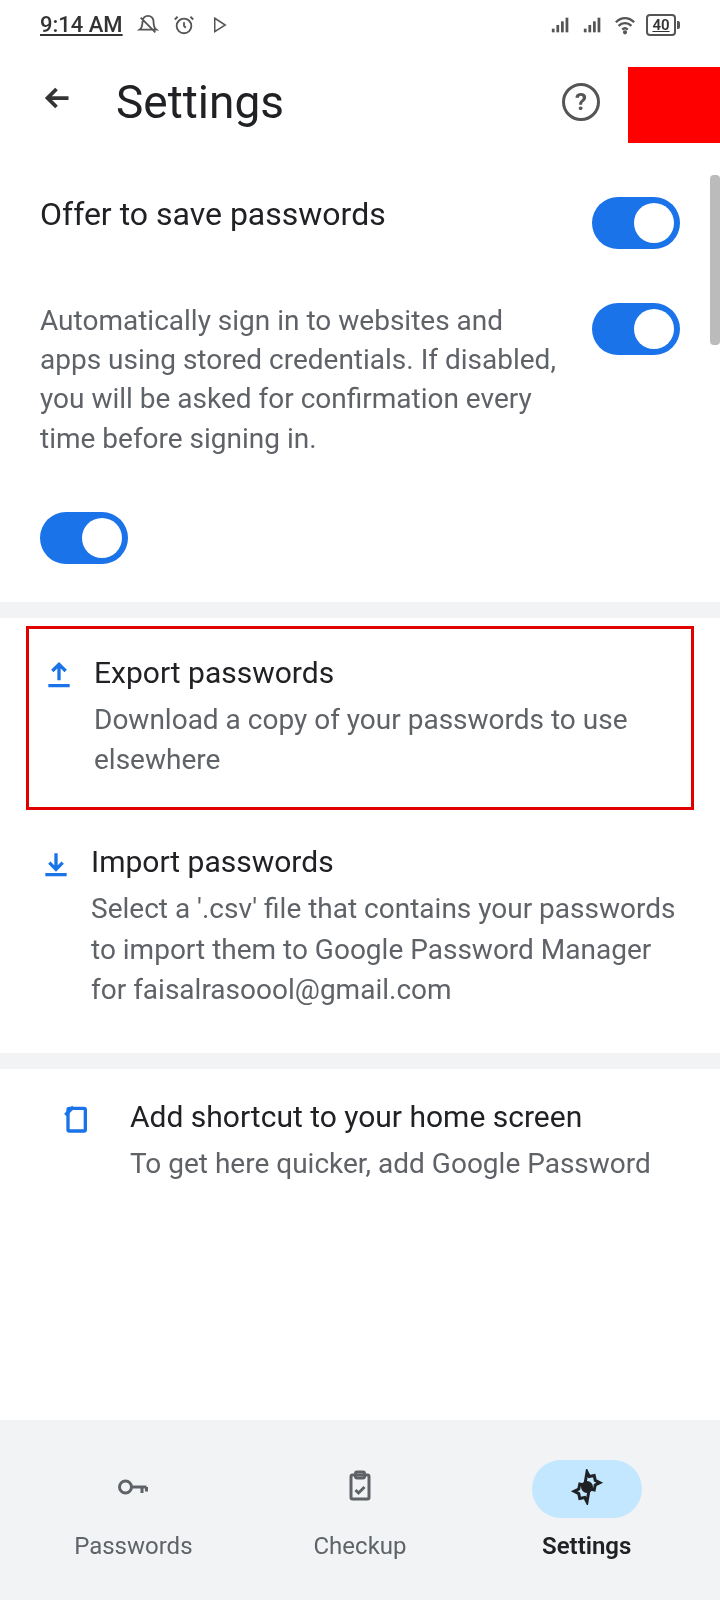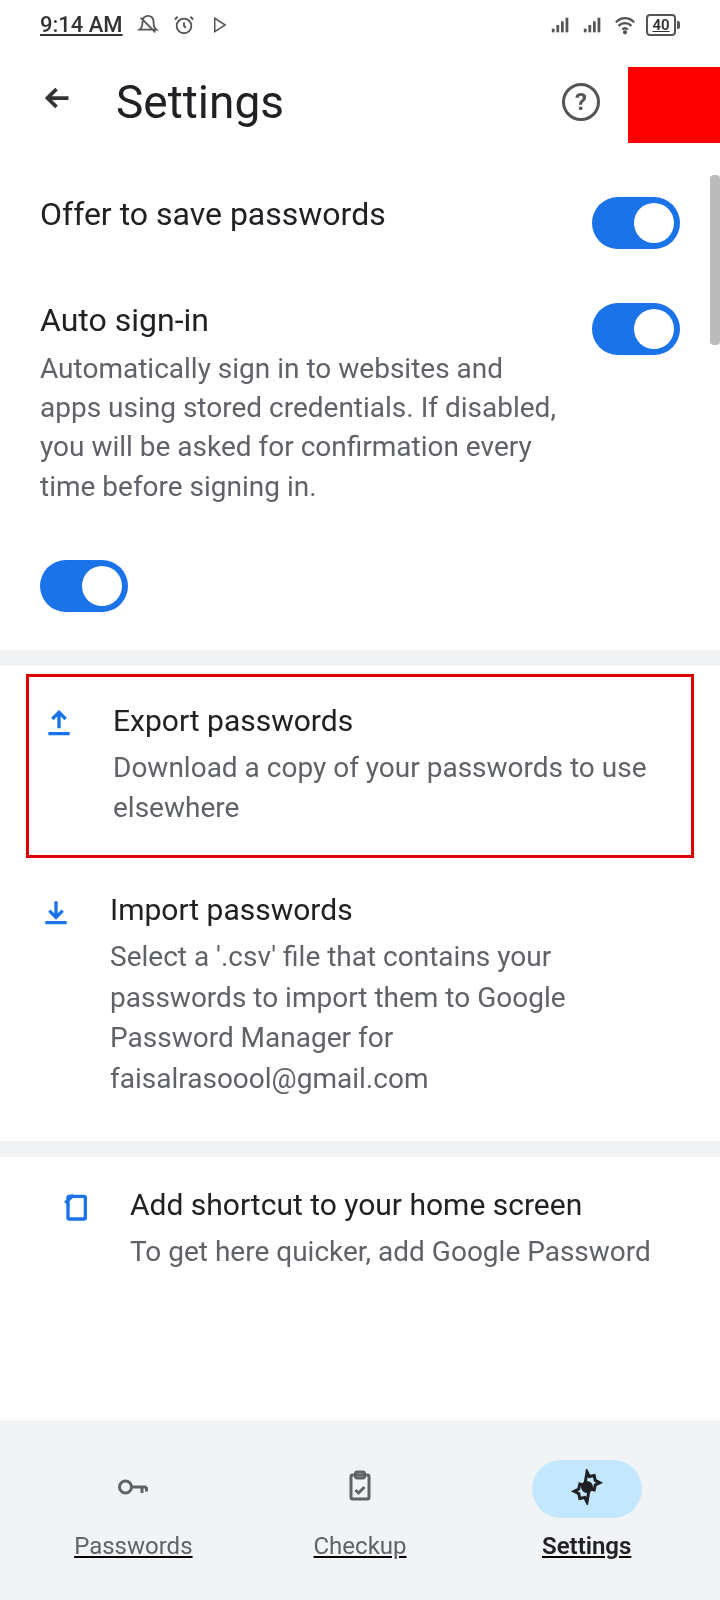--- a/index.html
+++ b/index.html
@@ -82,21 +82,21 @@
       height: 40px;
       background: #fff;
       border-radius: 50%;
       top: 6px;
       right: 6px;
     }
     .divider { height: 16px; background: #f1f3f4; margin: 12px 0 0 0; }
     .action-row {
       display: flex;
       padding: 30px 40px;
-      gap: 38px;
+      gap: 19px;
       align-items: flex-start;
     }
     .action-icon {
       width: 32px;
       flex-shrink: 0;
       color: #1a73e8;
       margin-top: 4px;
     }
     .action-text { flex: 1; }
     .action-title { font-size: 30px; color: #202124; margin-bottom: 10px; }
@@ -126,21 +126,20 @@
       justify-content: space-around;
       align-items: center;
       padding: 0 20px;
     }
     .nav-item {
       display: flex;
       flex-direction: column;
       align-items: center;
       gap: 14px;
       flex: 1;
-      text-decoration: underline;
     }
     .nav-icon-wrap {
       width: 110px;
       height: 58px;
       border-radius: 30px;
       display: flex;
       align-items: center;
       justify-content: center;
     }
     .nav-icon-wrap.active { background: #c2e7ff; }
@@ -218,21 +217,20 @@
 <div class="settings-list">
   <div class="setting-row">
     <div class="setting-text">
       <div class="setting-title">Offer to save passwords</div>
     </div>
     <div class="toggle"></div>
   </div>
 
   <div class="setting-row">
     <div class="setting-text">
-      <div class="setting-title">Auto sign-in</div>
       <div class="setting-desc">Automatically sign in to websites and apps using stored credentials. If disabled, you will be asked for confirmation every time before signing in.</div>
     </div>
     <div class="toggle"></div>
   </div>
 
   <div class="setting-row">
     <div class="toggle"></div>
   </div>
 </div>
 

